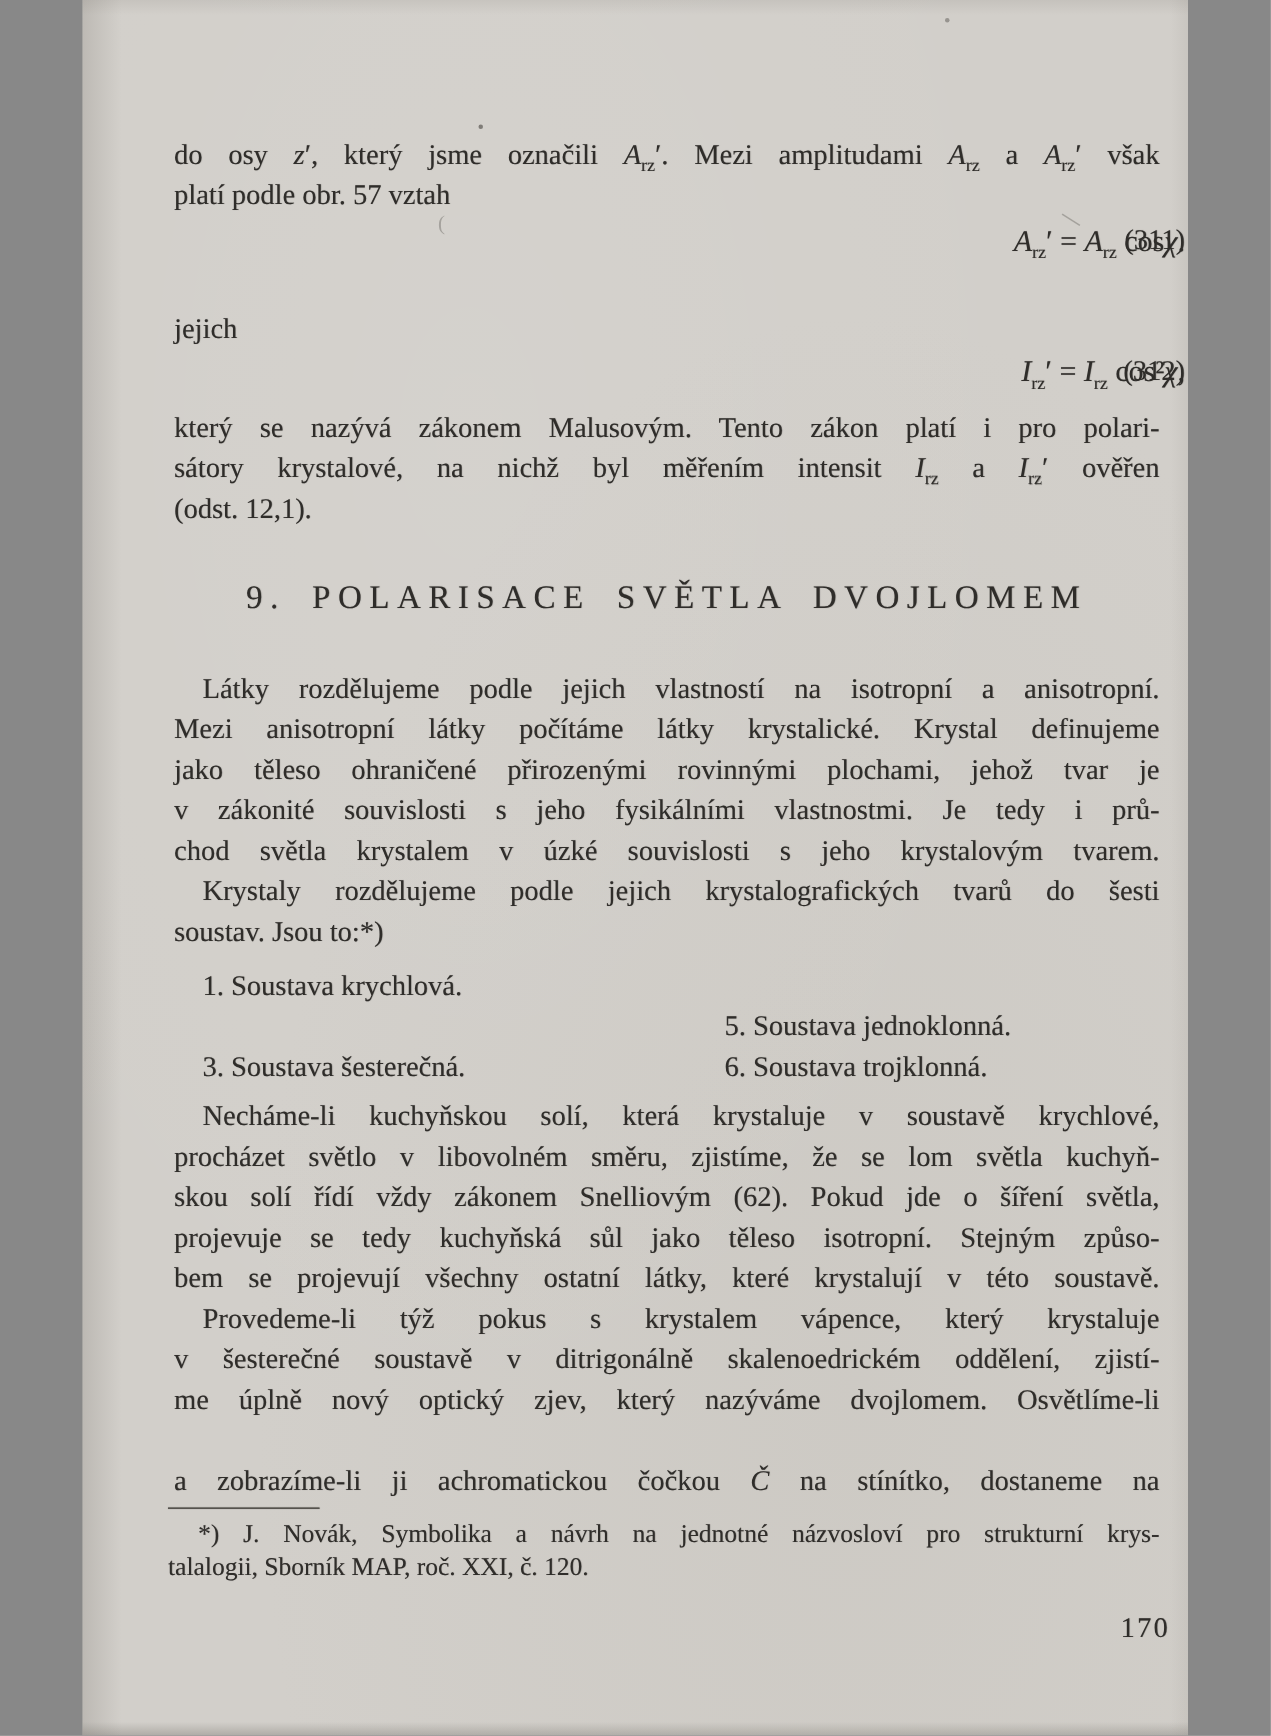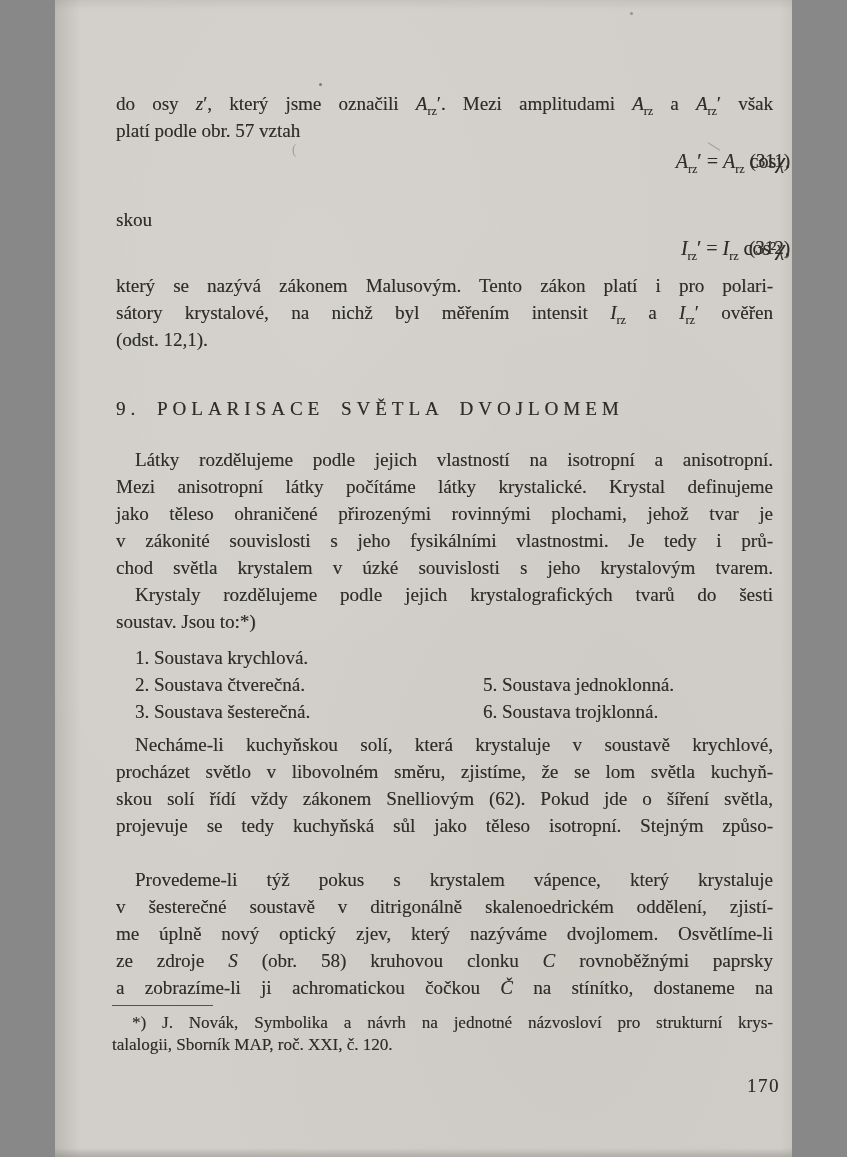--- a/index.html
+++ b/index.html
@@ -30,22 +30,22 @@
   .ln.j   { text-align-last:justify; }
   .ln.ind { text-indent:19px; }
   .eqrow {
     position:absolute; left:61px; width:674px; height:30px;
     line-height:30px; font-size:20px; text-align:right;
     text-shadow:0.3px 0.3px 0.5px rgba(47,45,42,0.45);
   }
   .eqnum { position:absolute; right:0; top:0; font-size:19px; }
   sub { font-size:12px; line-height:0; letter-spacing:0; }
   .heading {
-    position:absolute; left:61px; width:657px; top:395px; height:27px;
-    line-height:27px; font-size:19px; text-align:left;
+    position:absolute; left:61px; width:657px; top:384px; height:27px;
+    line-height:27px; font-size:22px; text-align:center;
     letter-spacing:5px; word-spacing:7px;
     text-shadow:0.3px 0.3px 0.6px rgba(47,45,42,0.5);
   }
   .list-item {
     position:absolute; height:27px; line-height:27px; font-size:19px;
     text-shadow:0.3px 0.3px 0.5px rgba(47,45,42,0.45);
   }
   .fn {
     position:absolute; left:57px; width:661px; height:22px;
     line-height:22px; font-size:17px;
@@ -71,21 +71,21 @@
 
   <div class="ln j" style="top:90px">do osy <i>z</i>′, který jsme označili <i>A</i><sub>rz</sub>′. Mezi amplitudami <i>A</i><sub>rz</sub> a <i>A</i><sub>rz</sub>′ však</div>
   <div class="ln" style="top:117px">platí podle obr. 57 vztah</div>
 
   <div class="eqrow" style="top:146px">
     <span><i>A</i><sub>rz</sub>′ = <i>A</i><sub>rz</sub> cos<i>χ</i>.</span>
     <span class="eqnum">(311)</span>
   </div>
   <div class="scratch"></div>
 
-  <div class="ln" style="top:206px">skou</div>
+  <div class="ln" style="top:206px">jejich</div>
 
   <div class="eqrow" style="top:233px">
     <span><i>I</i><sub>rz</sub>′ = <i>I</i><sub>rz</sub> cos²<i>χ</i>,</span>
     <span class="eqnum">(312)</span>
   </div>
 
   <div class="ln j" style="top:272px">který se nazývá zákonem Malusovým. Tento zákon platí i pro polari-</div>
   <div class="ln j" style="top:299px">sátory krystalové, na nichž byl měřením intensit <i>I</i><sub>rz</sub> a <i>I</i><sub>rz</sub>′ ověřen</div>
   <div class="ln" style="top:326px">(odst. 12,1).</div>
 
@@ -94,34 +94,33 @@
   <div class="ln j ind" style="top:446px">Látky rozdělujeme podle jejich vlastností na isotropní a anisotropní.</div>
   <div class="ln j" style="top:473px">Mezi anisotropní látky počítáme látky krystalické. Krystal definujeme</div>
   <div class="ln j" style="top:500px">jako těleso ohraničené přirozenými rovinnými plochami, jehož tvar je</div>
   <div class="ln j" style="top:527px">v zákonité souvislosti s jeho fysikálními vlastnostmi. Je tedy i prů-</div>
   <div class="ln j" style="top:554px">chod světla krystalem v úzké souvislosti s jeho krystalovým tvarem.</div>
 
   <div class="ln j ind" style="top:581px">Krystaly rozdělujeme podle jejich krystalografických tvarů do šesti</div>
   <div class="ln" style="top:608px">soustav. Jsou to:*)</div>
 
   <div class="list-item" style="left:80px;top:644px">1. Soustava krychlová.</div>
-  <div class="list-item" style="left:80px;top:671px">2. Soustava čtverečná.</div>
   <div class="list-item" style="left:80px;top:698px">3. Soustava šesterečná.</div>
   <div class="list-item" style="left:428px;top:671px">5. Soustava jednoklonná.</div>
   <div class="list-item" style="left:428px;top:698px">6. Soustava trojklonná.</div>
 
   <div class="ln j ind" style="top:731px">Necháme-li kuchyňskou solí, která krystaluje v soustavě krychlové,</div>
   <div class="ln j" style="top:758px">procházet světlo v libovolném směru, zjistíme, že se lom světla kuchyň-</div>
   <div class="ln j" style="top:785px">skou solí řídí vždy zákonem Snelliovým (62). Pokud jde o šíření světla,</div>
   <div class="ln j" style="top:812px">projevuje se tedy kuchyňská sůl jako těleso isotropní. Stejným způso-</div>
+  <div class="ln j" style="top:839px">bem se projevují všechny ostatní látky, které krystalují v této soustavě.</div>
 
   <div class="ln j ind" style="top:866px">Provedeme-li týž pokus s krystalem vápence, který krystaluje</div>
   <div class="ln j" style="top:893px">v šesterečné soustavě v ditrigonálně skalenoedrickém oddělení, zjistí-</div>
   <div class="ln j" style="top:920px">me úplně nový optický zjev, který nazýváme dvojlomem. Osvětlíme-li</div>
-  <div class="ln j" style="top:947px">ze zdroje <i>S</i> (obr. 58) kruhovou clonku <i>C</i> rovnoběžnými paprsky</div>
   <div class="ln j" style="top:974px">a zobrazíme-li ji achromatickou čočkou <i>Č</i> na stínítko, dostaneme na</div>
 
   <div class="fnrule"></div>
   <div class="fn j ind" style="top:1012px">*) J. Novák, Symbolika a návrh na jednotné názvosloví pro strukturní krys-</div>
   <div class="fn" style="top:1034px">talalogii, Sborník MAP, roč. XXI, č. 120.</div>
 
   <div class="pagenum">170</div>
 
   <div class="mark" style="left:745px;top:829px">)</div>
   <div class="mark" style="left:237px;top:142px;font-size:14px;opacity:.6">(</div>

